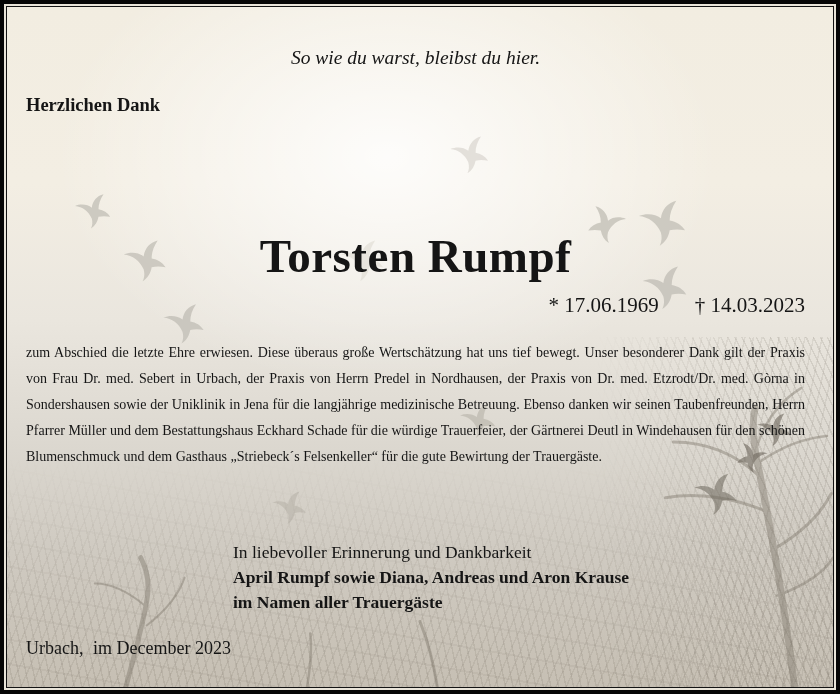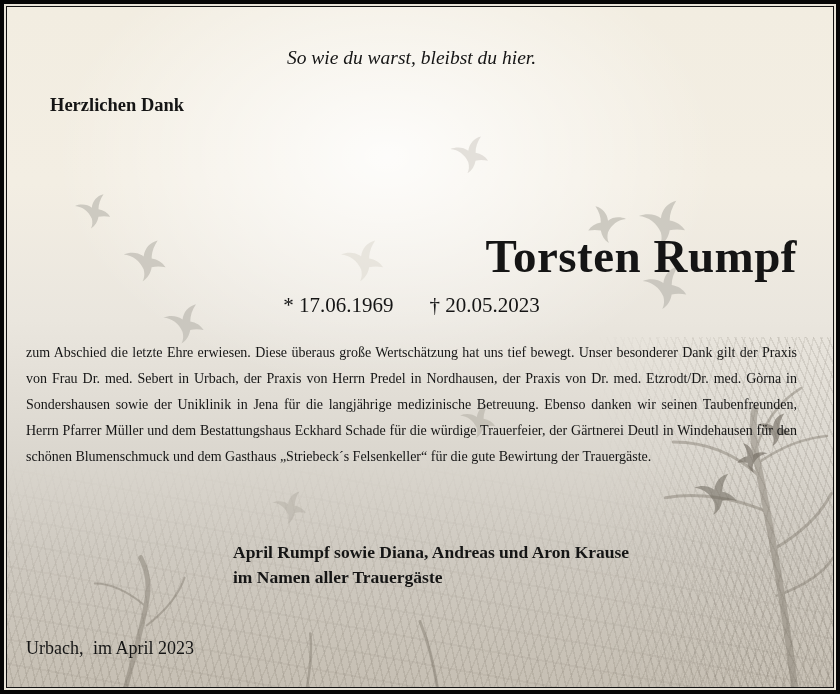--- a/index.html
+++ b/index.html
@@ -25,26 +25,26 @@
     background:
       repeating-linear-gradient(64deg, rgba(96,89,78,0) 0 5px, rgba(96,89,78,.30) 5px 6.4px),
       repeating-linear-gradient(-78deg, rgba(96,89,78,0) 0 7px, rgba(96,89,78,.24) 7px 8.4px);
     -webkit-mask-image:linear-gradient(to left, #000 35%, transparent),linear-gradient(to bottom, transparent, #000 40%);
     -webkit-mask-composite:source-in;
     mask-image:linear-gradient(to left, #000 35%, transparent);
     filter:blur(.4px);
   }
   .scenery{position:absolute;inset:0;pointer-events:none;}
   
-  .txt{position:absolute;left:19px;right:36px;}
+  .txt{position:absolute;left:19px;right:28px;}
   .quote{top:40px;text-align:center;font-style:italic;font-size:19.5px;}
-  .salutation{top:88px;font-weight:bold;font-size:18.5px;margin-left:24px;}
+  .salutation{top:88px;font-weight:bold;font-size:18.5px;}
   .intro{top:119px;font-size:17.5px;line-height:27px;text-align:justify;}
-  .name{top:222px;text-align:right;font-weight:bold;font-size:47px;letter-spacing:.5px;}
-  .dates{top:286px;display:flex;justify-content:center;gap:36px;font-size:21px;}
+  .name{top:222px;text-align:center;font-weight:bold;font-size:47px;letter-spacing:.5px;}
+  .dates{top:286px;display:flex;justify-content:flex-end;gap:36px;font-size:21px;}
   .main{top:333px;font-size:14px;line-height:26px;text-align:justify;}
   .closing{top:533px;left:226px;right:40px;font-size:17.5px;line-height:25px;}
   .closing .bold{font-weight:bold;}
   .footer{top:631px;font-size:18px;}
   .footer .place{font-weight:normal;}
 </style>
 </head>
 <body>
 
 <div class="stage">
@@ -94,30 +94,31 @@
 
       <div class="txt quote">So wie du warst, bleibst du hier.</div>
 
       <div class="txt salutation">Herzlichen Dank</div>
 
 
       <div class="txt name">Torsten Rumpf</div>
 
       <div class="txt dates">
         <span>* 17.06.1969</span>
-        <span>† 20.05.2023</span>
+        <span>† 14.03.2023</span>
       </div>
 
       <div class="txt main">zum Abschied die letzte Ehre erwiesen. Diese überaus große Wertschätzung hat uns tief bewegt. Unser besonderer Dank gilt der Praxis von Frau Dr. med. Sebert in Urbach, der Praxis von Herrn Predel in Nordhausen, der Praxis von Dr. med. Etzrodt/Dr. med. Gòrna in Sondershausen sowie der Uniklinik in Jena für die langjährige medizinische Betreuung. Ebenso danken wir seinen Taubenfreunden, Herrn Pfarrer Müller und dem Bestattungshaus Eckhard Schade für die würdige Trauerfeier, der Gärtnerei Deutl in Windehausen für den schönen Blumenschmuck und dem Gasthaus „Striebeck´s Felsenkeller“ für die gute Bewirtung der Trauergäste.</div>
 
       <div class="txt closing">
+        <div>In liebevoller Erinnerung und Dankbarkeit</div>
         <div class="bold">April Rumpf sowie Diana, Andreas und Aron Krause</div>
         <div class="bold">im Namen aller Trauergäste</div>
       </div>
 
       <div class="txt footer">
         <span class="place">Urbach,</span>
-        <span style="margin-left: 5px;">im April 2023</span>
+        <span style="margin-left: 5px;">im December 2023</span>
       </div>
 
     </div>
   </div>
 </div>
 
 </body></html>

